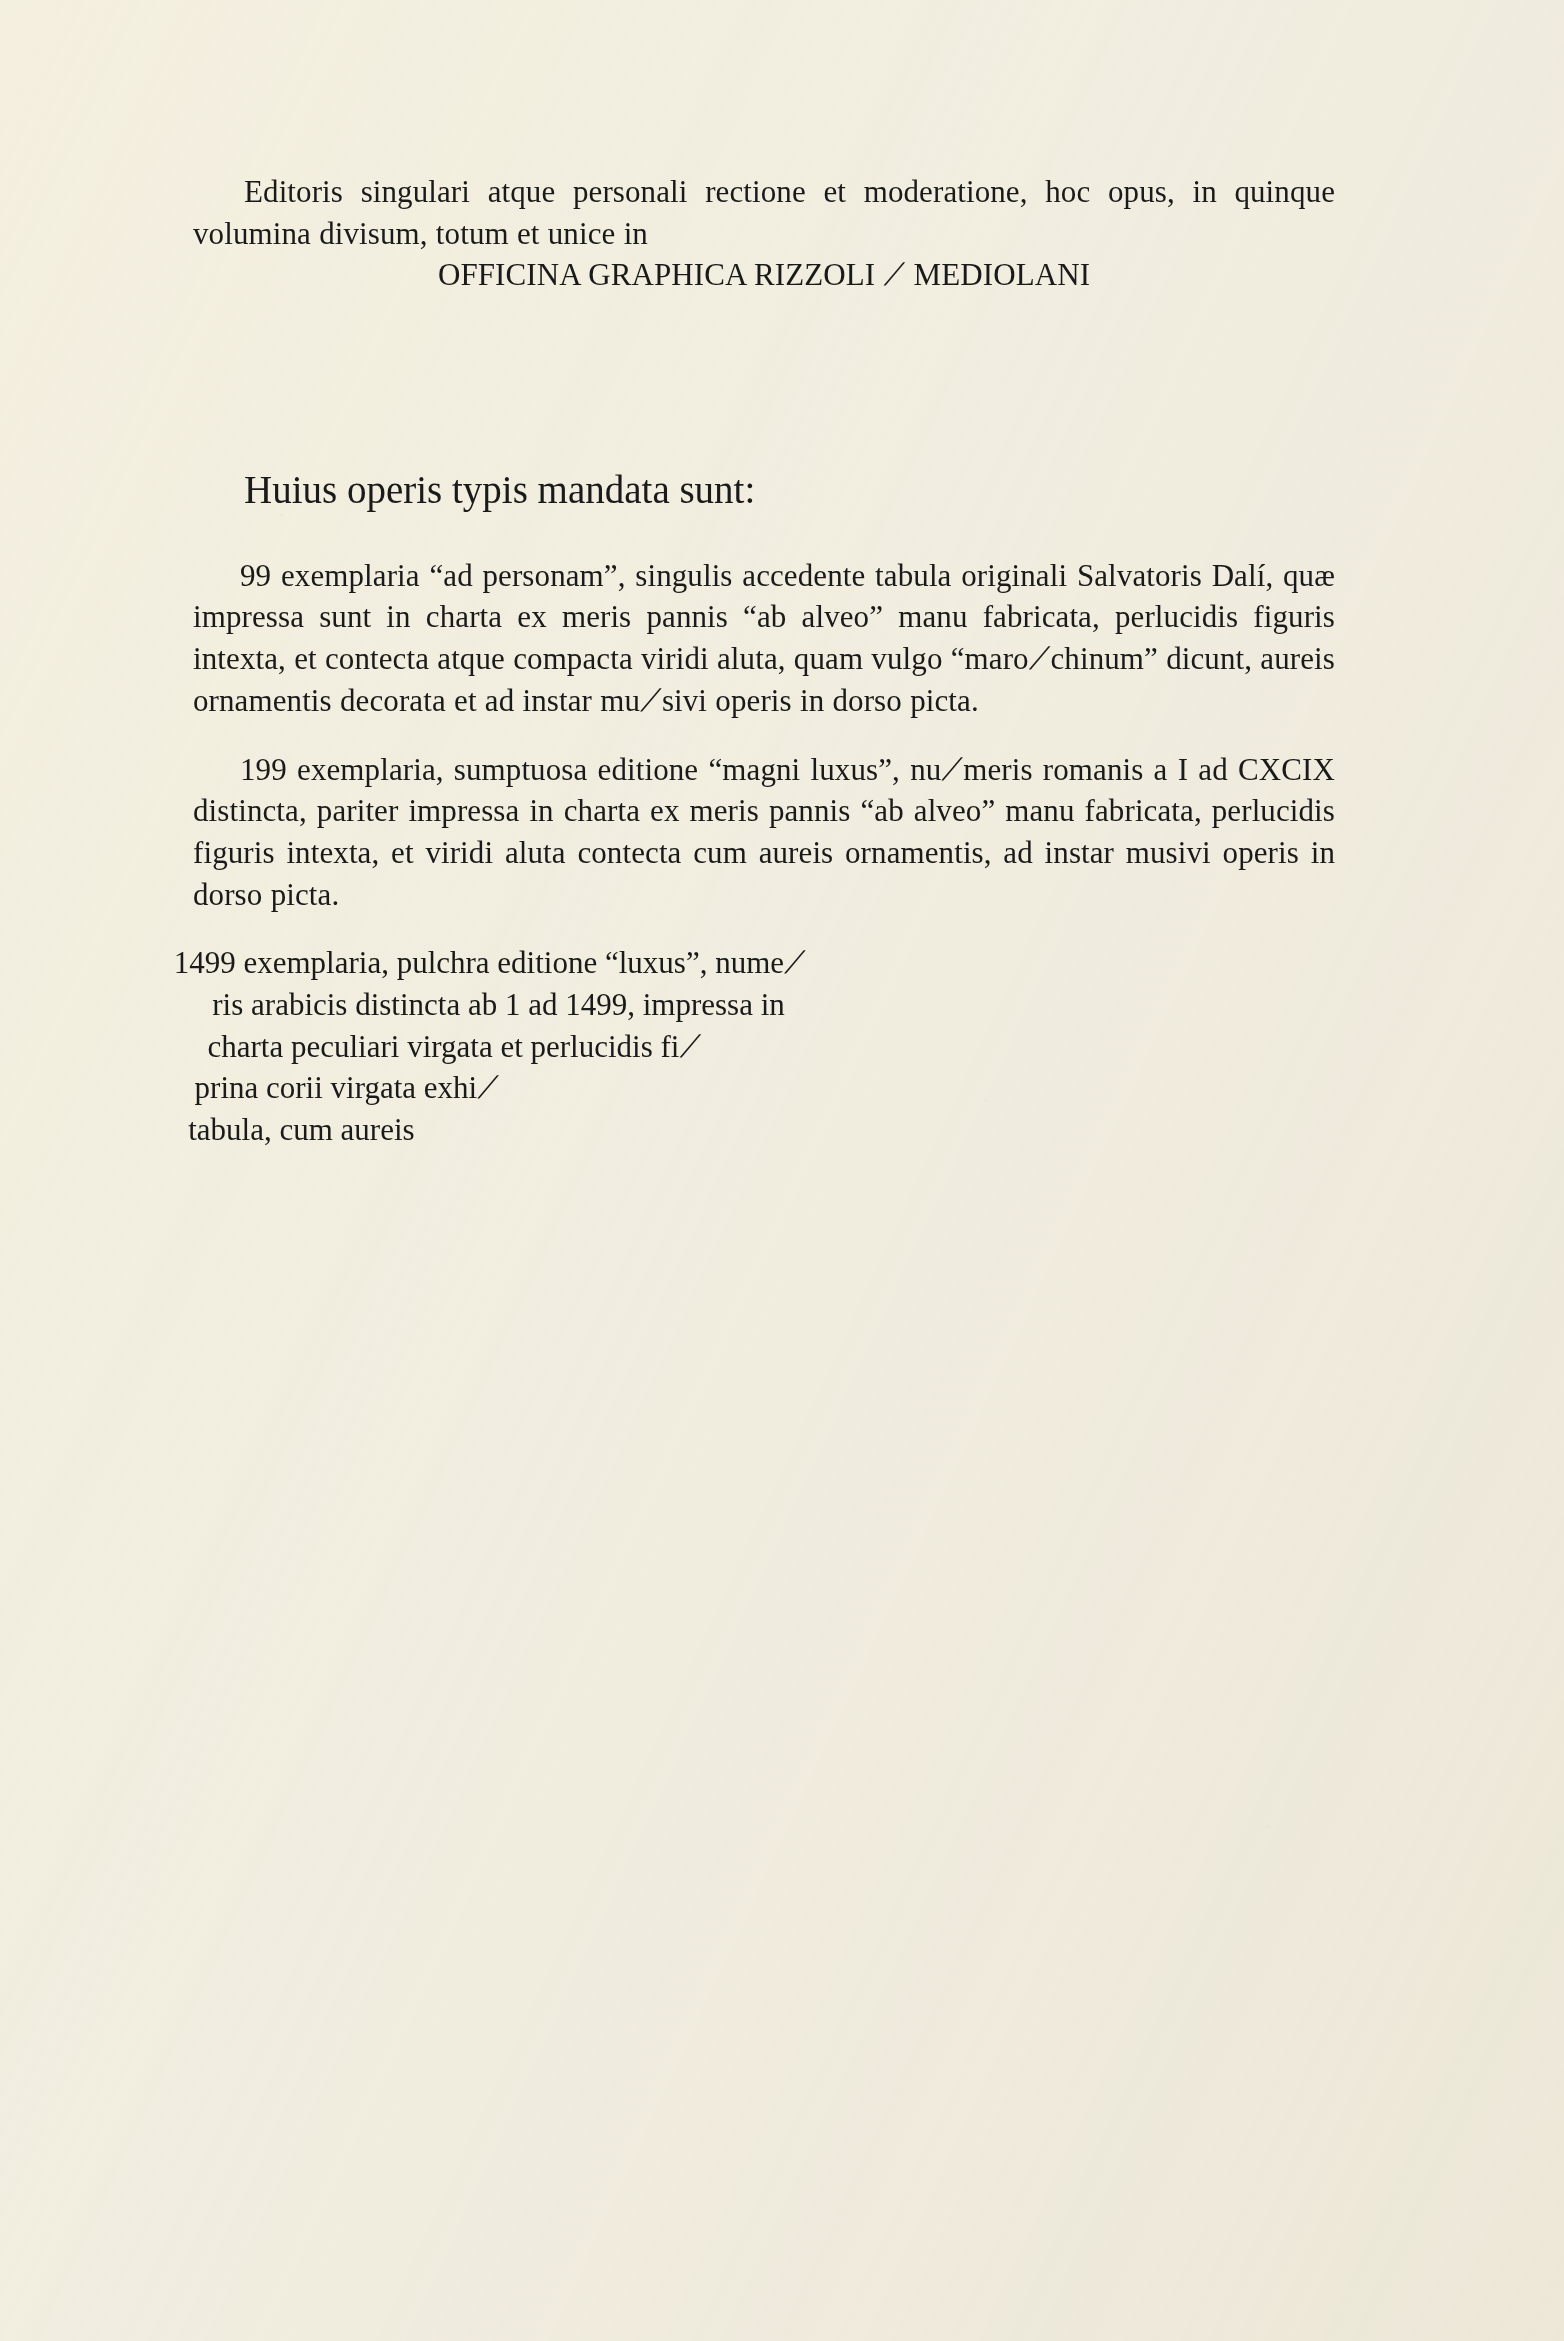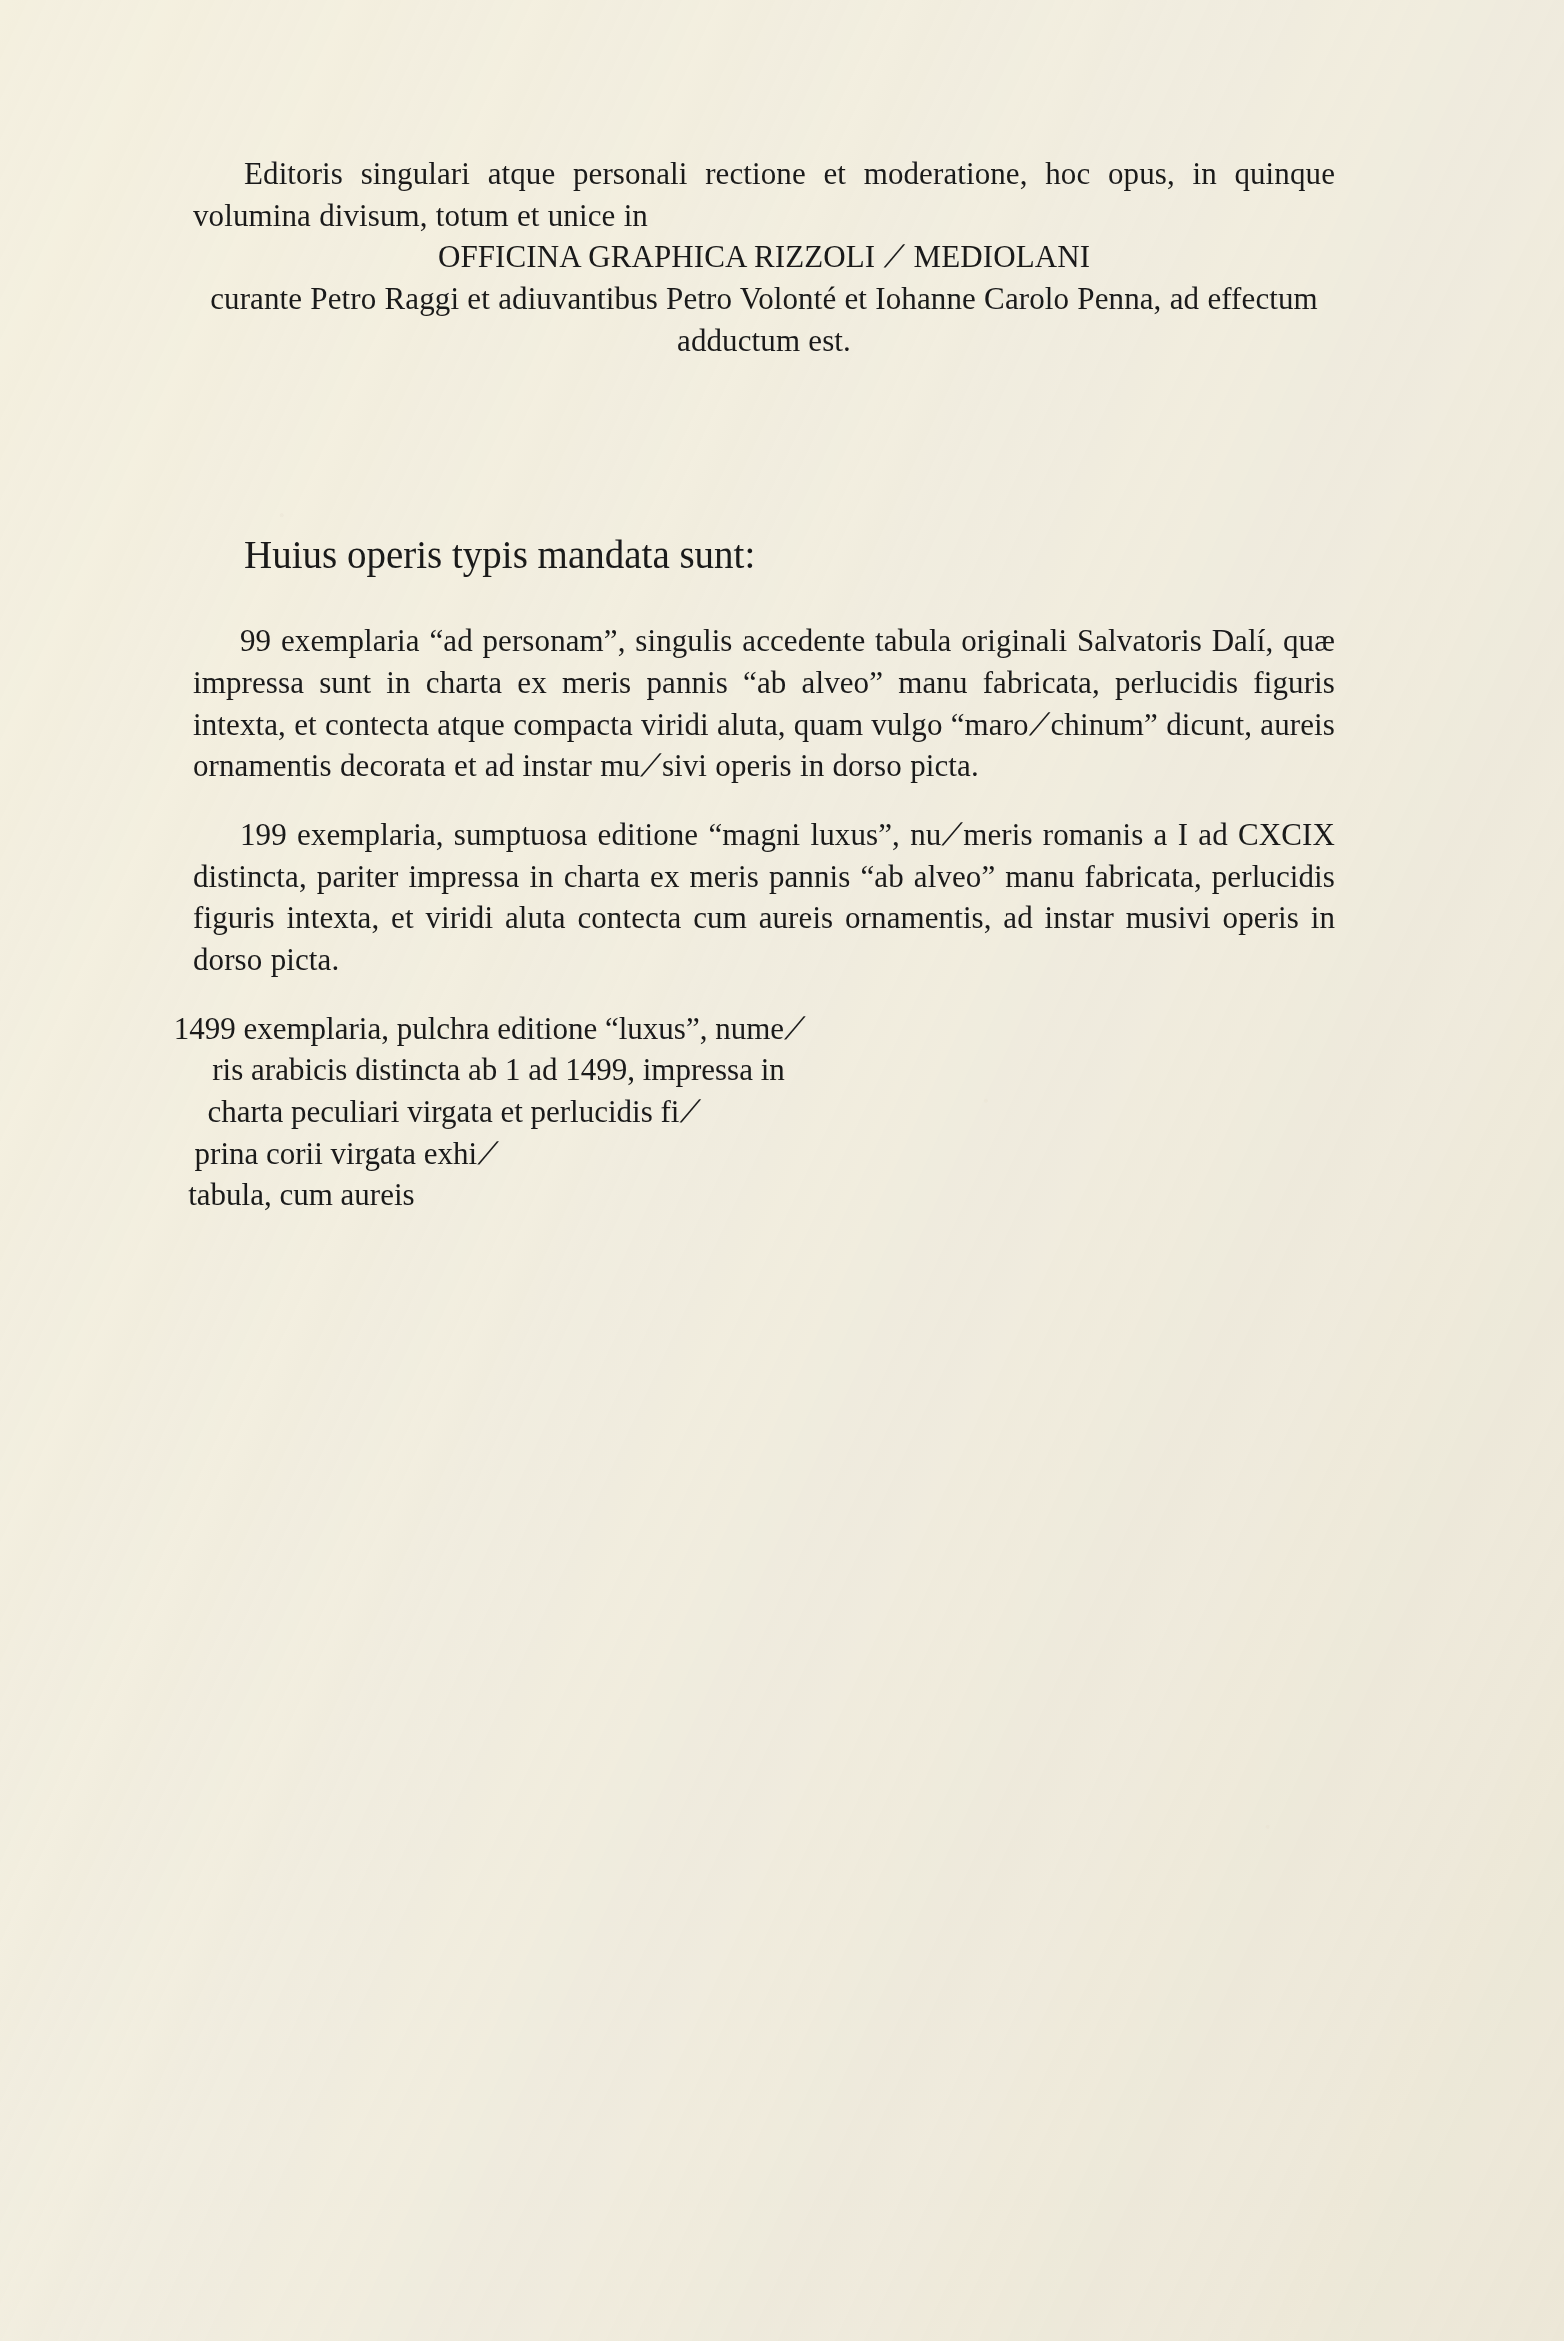--- a/index.html
+++ b/index.html
@@ -30,21 +30,21 @@
       radial-gradient(circle at 18% 22%, rgba(180,165,130,0.055) 0 1.6px, rgba(0,0,0,0) 2.4px),
       radial-gradient(circle at 63% 47%, rgba(180,165,130,0.05) 0 1.6px, rgba(0,0,0,0) 2.4px),
       radial-gradient(circle at 81% 78%, rgba(180,165,130,0.05) 0 1.6px, rgba(0,0,0,0) 2.4px),
       linear-gradient(115deg, rgba(255,252,240,0.5) 0%, rgba(241,237,224,0.25) 45%, rgba(236,231,216,0.45) 100%);
     mix-blend-mode: multiply;
     opacity: 0.9;
   }
   .colophon {
     position: absolute;
     left: 193px;
-    top: 153px;
+    top: 171px;
     width: 1142px;
   }
   .block {
     margin: 0;
   }
   p.para {
     margin: 0;
     font-size: 31px;
     line-height: 1.345;
     text-align: justify;
@@ -100,21 +100,20 @@
 <body>
 
 <div class="page">
   <div class="paper-texture"></div>
 
   <div class="colophon">
 
     <div class="block">
       <p class="para first-indent">Editoris singulari atque personali rectione et moderatione, hoc opus, in quinque volumina divisum, totum et unice in</p>
       <p class="para imprint-line no-justify">OFFICINA GRAPHICA RIZZOLI ⟋ MEDIOLANI</p>
-      <p class="para no-justify">curante Petro Raggi et adiuvantibus Petro Volonté et Iohanne Carolo Penna, ad effectum adductum est.</p>
     </div>
 
     <div class="sec-gap-1"></div>
 
     <div class="block copies-block">
       <p class="heading-line">Huius operis typis mandata sunt:</p>
 
       <div class="sec-gap-2"></div>
 
       <p class="para">99 exemplaria “ad personam”, singulis accedente tabula originali Salvatoris Dalí, quæ impressa sunt in charta ex meris pannis “ab alveo” manu fabricata, perlucidis figuris intexta, et contecta atque compacta viridi aluta, quam vulgo “maro⟋chinum” dicunt, aureis ornamentis decorata et ad instar mu⟋sivi operis in dorso picta.</p>

